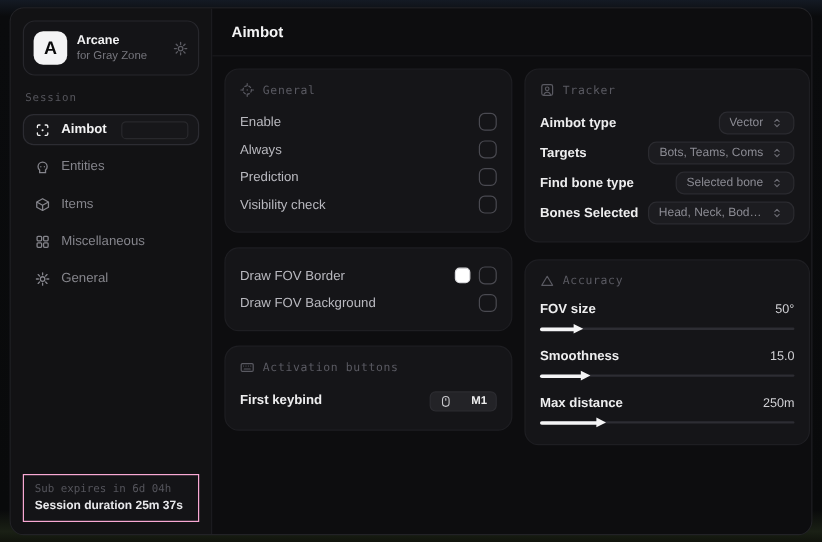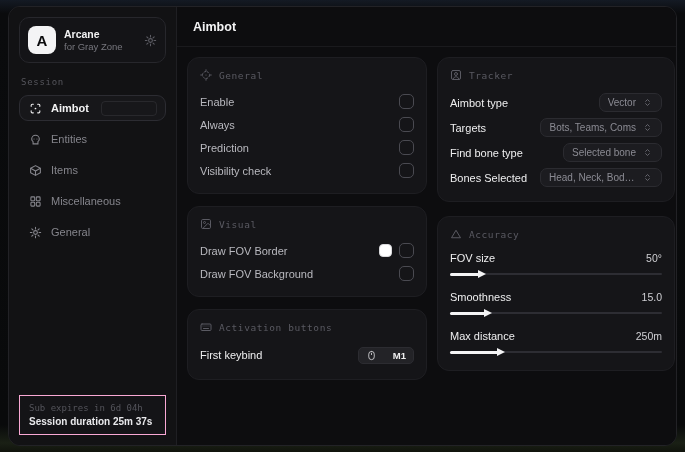--- a/index.html
+++ b/index.html
@@ -69,21 +69,21 @@
   .card {
     background:#151518; border:1px solid #1e1e22; border-radius:12px; padding:11px 12px 11px 12px;
   }
   .card-head {
     display:flex; align-items:center; gap:7px; margin-bottom:9px;
     font-family:"DejaVu Sans Mono", monospace; font-size:9.5px; color:#5a5a62; letter-spacing:0.06em;
   }
   .card-head svg { width:12px; height:12px; }
   .row { display:flex; align-items:center; justify-content:space-between; min-height:23px; }
   .row-label { font-size:11px; color:#b9b9bf; }
-  .row-label.strong { color:#eeeeef; font-weight:normal; }
+  .row-label.strong { color:#eeeeef; font-weight:bold; }
   .checkbox {
     width:15px; height:15px; border:1.5px solid #4a4a51; border-radius:5px;
     background:transparent; cursor:pointer;
   }
   .right-group { display:flex; align-items:center; gap:7px; }
   .swatch { width:13px; height:13px; border-radius:4px; border:1px solid #d9d9dc; cursor:pointer; }
   
   .keybadge {
     display:flex; align-items:center; gap:16px; background:#232327; border:1px solid #2c2c31;
     border-radius:5px; padding:2px 7px; font-size:9.5px; font-weight:bold; color:#eeeeef; cursor:pointer;
@@ -209,28 +209,20 @@
             <span class="row-label">Prediction</span>
             <div class="checkbox"></div>
           </div>
           <div class="row">
             <span class="row-label">Visibility check</span>
             <div class="checkbox"></div>
           </div>
         </div>
 
         <div class="card">
-          <div class="card-head">
-            <svg viewBox="0 0 24 24" fill="none" stroke="currentColor" stroke-width="2" stroke-linejoin="round">
-              <rect x="3" y="3" width="18" height="18" rx="2.5"></rect>
-                <circle cx="9" cy="9" r="2"></circle>
-                <path d="M21 15.5l-5-5L5.5 21"></path>
-            </svg>
-            <span>Visual</span>
-          </div>
           <div class="row">
             <span class="row-label">Draw FOV Border</span>
             <div class="right-group">
               <div class="swatch" style="background: rgb(255, 255, 255);"></div>
               <div class="checkbox"></div>
             </div>
           </div>
           <div class="row">
             <span class="row-label">Draw FOV Background</span>
             <div class="checkbox"></div>

